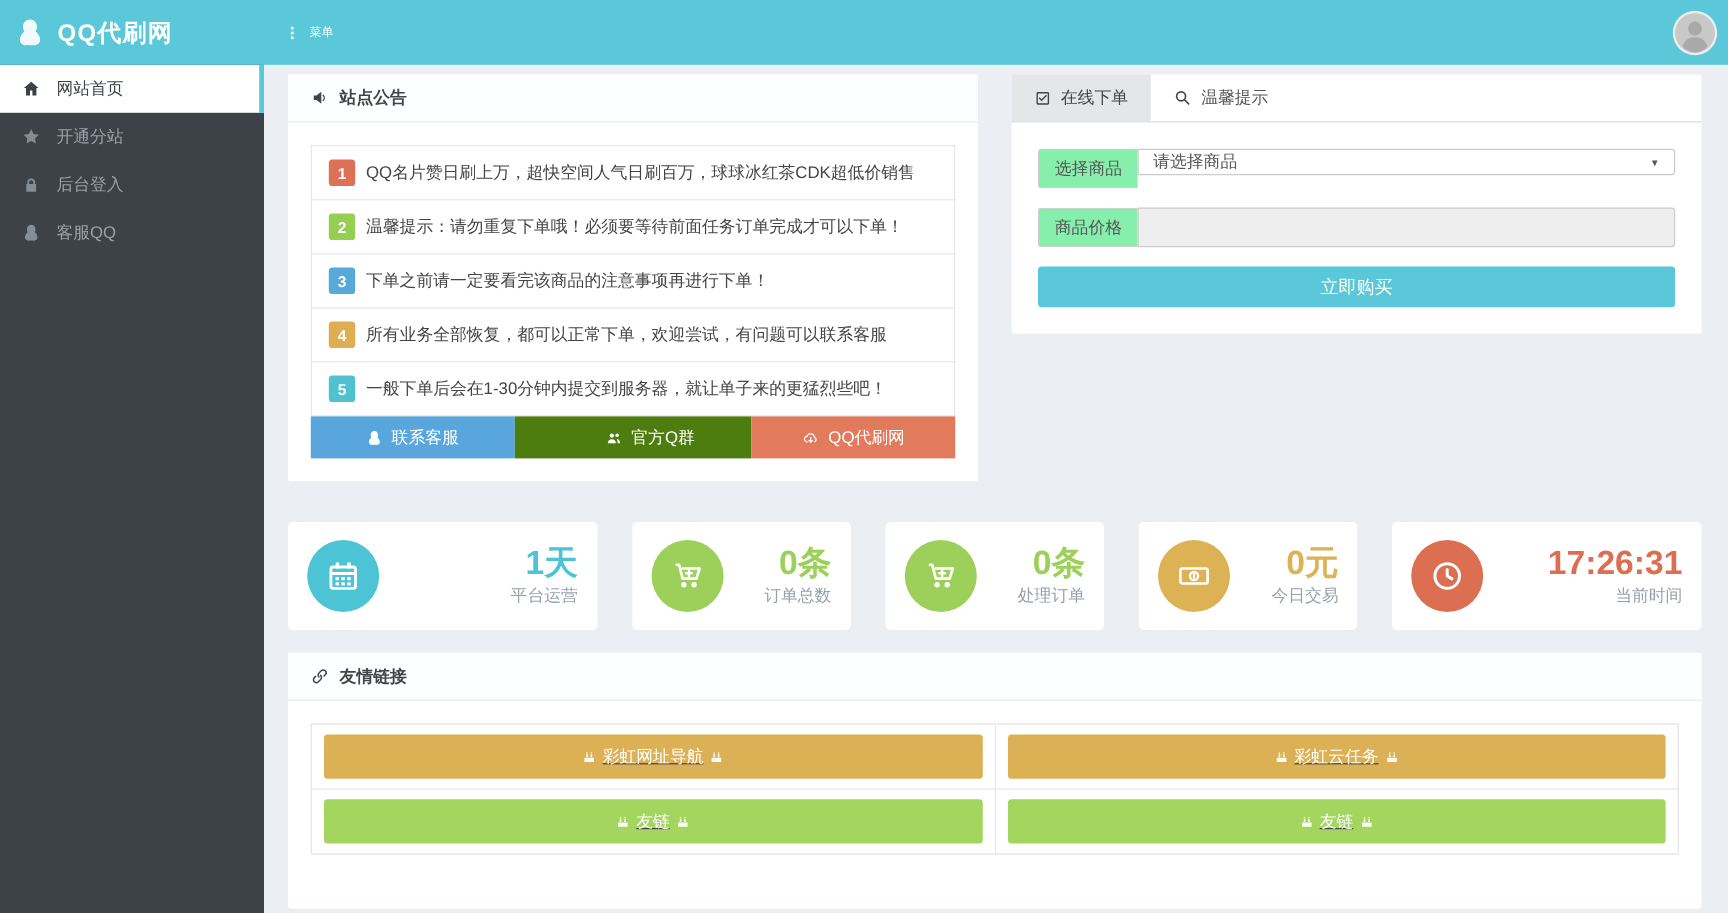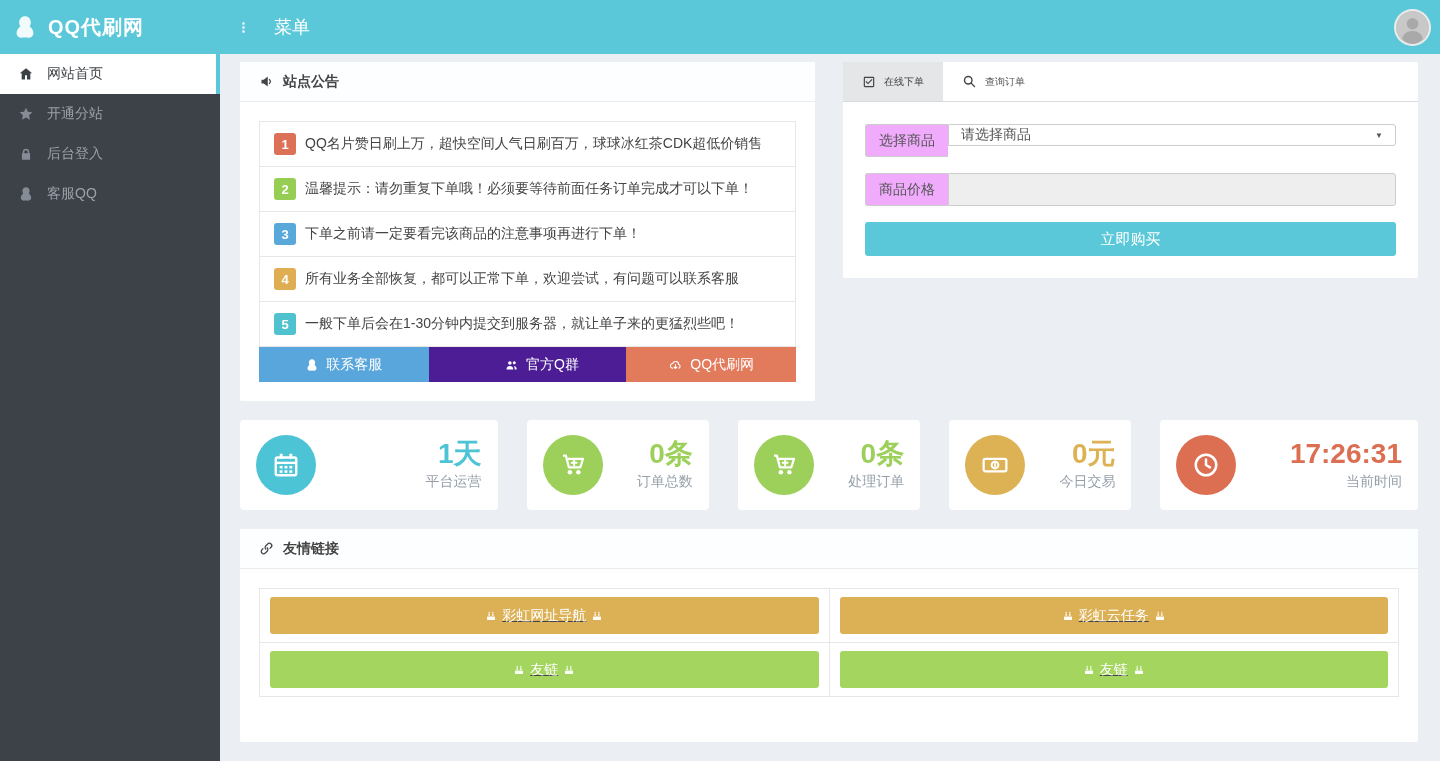--- a/index.html
+++ b/index.html
@@ -13,21 +13,21 @@
   svg { display:block; }
 
   
   .topbar {
     position:absolute; top:0; left:0; right:0; height:54px;
     display:flex; align-items:center; z-index:10;
   }
   .brand { display:flex; align-items:center; gap:10px; padding-left:12px; width:222px; flex:none; }
   .brand-icon { color:rgba(255,255,255,.92); }
   .brand-title { color:#fff; font-size:20px; font-weight:bold; letter-spacing:1px; white-space:nowrap; }
-  .menu-btn { display:flex; align-items:center; gap:24px; color:#fff; font-size:18px; margin-left:15px; cursor:pointer; }
+  .menu-btn { display:flex; align-items:center; gap:8px; color:#fff; font-size:10px; margin-left:15px; cursor:pointer; }
   .menu-icon { color:#fff; }
   .avatar-wrap { margin-left:auto; margin-right:9px; width:37px; height:37px; border-radius:50%;
     border:2px solid rgba(255,255,255,.65); overflow:hidden; background:#c8c8c8; cursor:pointer; flex:none; }
 
   
   .sidebar { position:absolute; top:42px; left:0; bottom:0; width:220px; padding-top:12px; }
   .side-item { height:40px; display:flex; align-items:center; gap:13px; padding-left:17px;
     color:#99a1aa; font-size:14px; cursor:pointer; }
   .side-item .sicon { width:17px; display:flex; justify-content:center; color:#848c95; }
   .side-item.active { background:#fff; color:#404448; border-right:4px solid #5ac8d8; }
@@ -49,36 +49,36 @@
     border-bottom:1px solid #e7e7e7; font-size:14px; color:#444; white-space:nowrap; overflow:hidden; }
   .badge { width:22px; height:22px; border-radius:3px; color:#fff; font-size:13px; font-weight:bold;
     display:flex; align-items:center; justify-content:center; flex:none; }
   .announce-btns { display:flex; }
   .abtn { flex:1; height:35px; display:flex; align-items:center; justify-content:center; gap:7px;
     color:#fff; font-size:14px; cursor:pointer; border:none; }
 
   
   .panel-order { flex:1; }
   .order-tabs { display:flex; border-bottom:1px solid #d8dbe0; height:40px; }
-  .tab { display:flex; align-items:center; gap:8px; padding:0 19px; font-size:10px; color:#555; cursor:pointer; }
+  .tab { display:flex; align-items:center; gap:8px; padding:0 19px; font-size:14px; color:#555; cursor:pointer; }
   .tab .ticon { color:#444; }
   .tab.active { background:#e5e6e8; color:#444; }
   .order-body { padding:22px; }
   .igroup { display:flex; margin-bottom:16px; }
   .iaddon { border:1px solid #ccc; border-right:0; padding:0 13px; height:33px; display:flex; align-items:center;
-    font-size:14px; color:#555; background:#f0abfc; border-radius:3px 0 0 3px; flex:none; }
+    font-size:14px; color:#555; background:#86efac; border-radius:3px 0 0 3px; flex:none; }
   .icontrol { flex:1; height:22px; border:1px solid #ccc; border-radius:0 3px 3px 0; display:flex;
     align-items:center; justify-content:space-between; padding:0 12px; font-size:14px; color:#555; background:#fff; cursor:pointer; }
   .caret { font-size:8px; color:#555; }
   .iprice { flex:1; height:33px; border:1px solid #ccc; border-radius:0 3px 3px 0; background:#eee;
     padding:0 12px; font-size:14px; color:#555; }
   .buy-btn { width:100%; height:34px; border:none; border-radius:3px; color:#fff; font-size:15px; cursor:pointer; }
 
   
-  .stats { display:flex; gap:29px; margin-top:19px; }
+  .stats { display:flex; gap:29px; margin-top:34px; }
   .stat { background:#fff; border-radius:4px; height:90px; display:flex; align-items:center; padding:0 16px; }
   .stat.wide { flex:3; } .stat.narrow { flex:2; }
   .stat-circle { width:60px; height:60px; border-radius:50%; display:flex; align-items:center; justify-content:center;
     color:#fff; flex:none; }
   .stat-text { flex:1; text-align:right; }
   .stat-num { font-size:28px; font-weight:bold; line-height:1.05; }
   .stat-label { font-size:14px; color:#97a0a9; margin-top:4px; }
 
   
   .links-panel { margin-top:19px; }
@@ -193,21 +193,21 @@
         </div>
         <div class="announce-btns">
           <button class="abtn" style="background-color: rgb(88, 166, 220);">
             <span>
               <svg width="14" height="14" viewBox="0 0 24 24" fill="currentColor">
                   <path d="M12 2C8.9 2 6.6 4.5 6.6 7.7c0 1.4.4 2.7 1.1 3.7C5.7 13 4.2 15.4 4.2 17.7c0 2.6 2.1 4 4.3 4.3.5.1 1.1-.5 1.6-.4.6.1 1.2.2 1.9.2s1.3-.1 1.9-.2c.5-.1 1.1.5 1.6.4 2.2-.3 4.3-1.7 4.3-4.3 0-2.3-1.5-4.7-3.5-6.3.7-1 1.1-2.3 1.1-3.7C17.4 4.5 15.1 2 12 2z"></path>
                 </svg>
             </span>
             <span>联系客服</span>
           </button>
-          <button class="abtn" style="background-color: #4c1d95; padding-left: 34px;">
+          <button class="abtn" style="background-color: #4d7c0f; padding-left: 34px;">
             <span>
               <svg width="15" height="14" viewBox="0 0 24 24" fill="currentColor">
                   <circle cx="9.2" cy="8.5" r="3.1"></circle>
                   <path d="M3.5 19c0-3.2 2.5-5.3 5.7-5.3s5.7 2.1 5.7 5.3v.5H3.5V19z"></path>
                   <circle cx="16.8" cy="8" r="2.6"></circle>
                   <path d="M16.2 13.5c2.7.3 4.6 2.3 4.6 5v1h-3.4v-1c0-2-.4-3.7-1.2-5z"></path>
                 </svg>
             </span>
             <span>官方Q群</span>
           </button>
@@ -234,21 +234,21 @@
           </span>
           <span>在线下单</span>
         </div>
         <div class="tab">
           <span class="ticon">
             <svg width="15" height="15" viewBox="0 0 24 24" fill="none" stroke="currentColor" stroke-width="2.2">
                 <circle cx="10" cy="10" r="6"></circle>
                 <path d="M14.6 14.6 20 20" stroke-linecap="round"></path>
               </svg>
           </span>
-          <span>查询订单</span>
+          <span>温馨提示</span>
         </div>
       </div>
       <div class="order-body">
         <div class="igroup">
           <span class="iaddon">选择商品</span>
           <div class="icontrol">
             <span>请选择商品</span>
             <span class="caret">▼</span>
           </div>
         </div>

